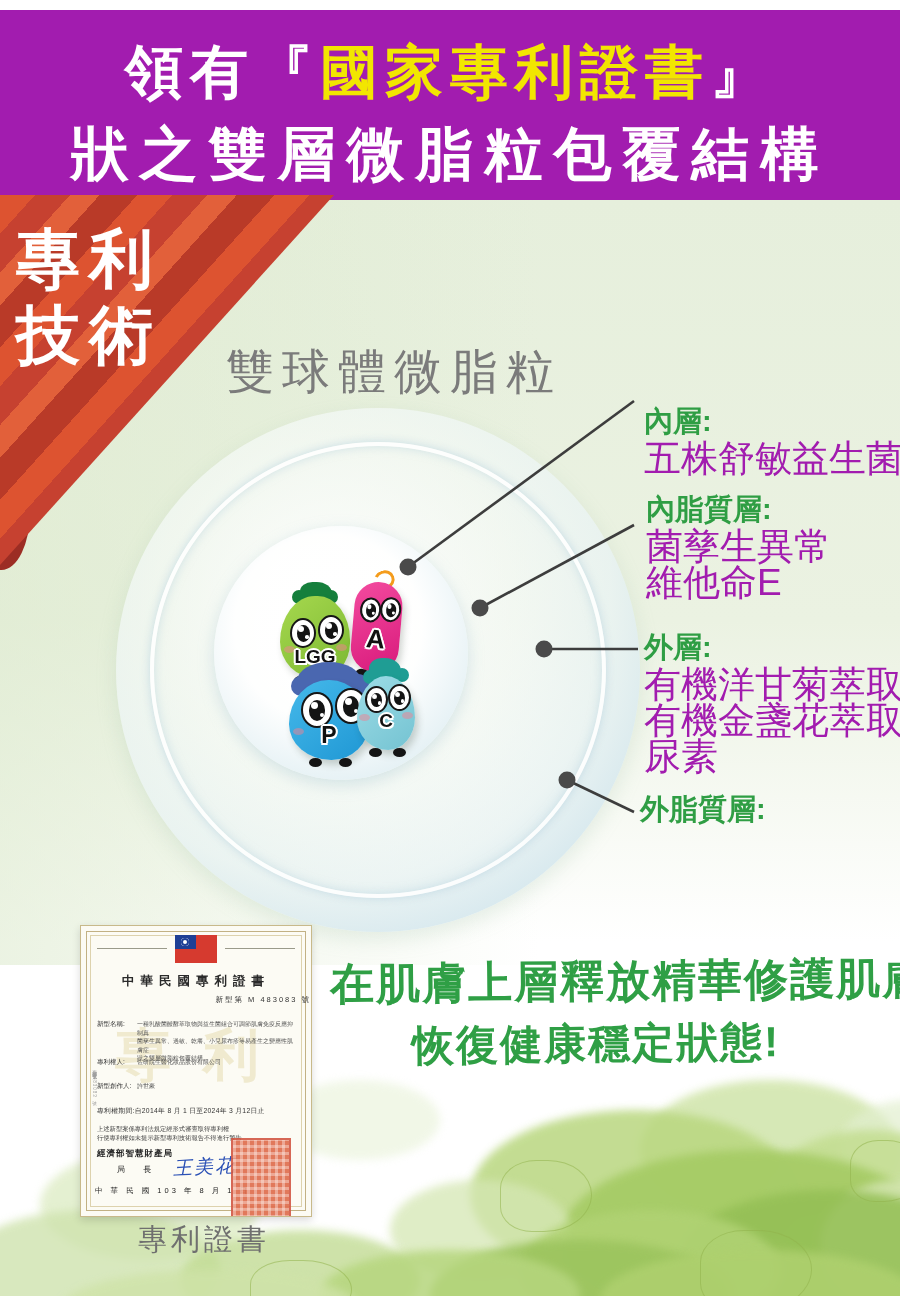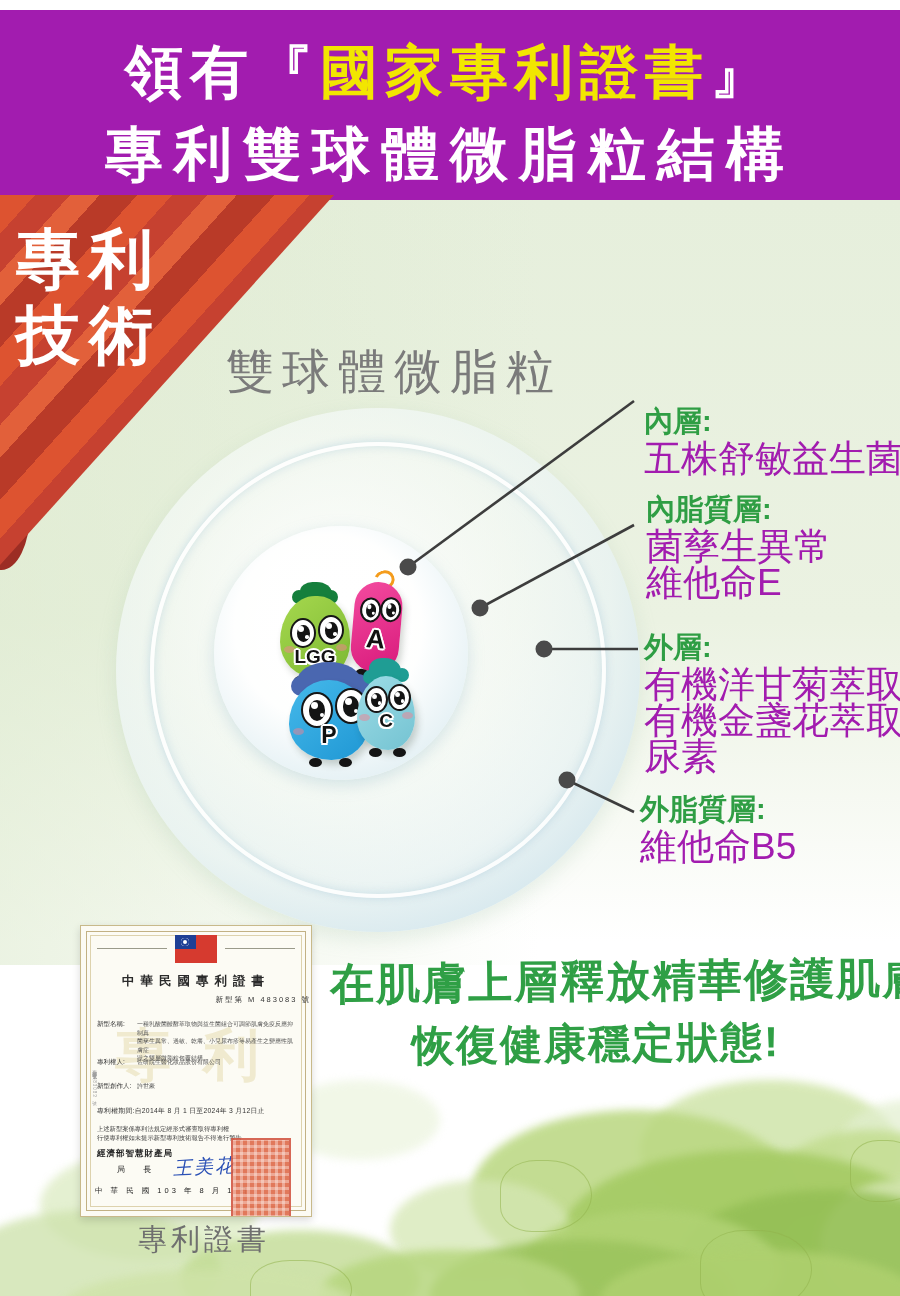--- a/index.html
+++ b/index.html
@@ -115,21 +115,21 @@
 </style>
 </head>
 <body>
 
 <div class="page">
 
   <div class="main-bg"></div>
 
   <div class="header">
     <div class="h-line h-line1"><span>領有『</span><span class="hl">國家專利證書</span><span>』</span></div>
-    <div class="h-line h-line2">專利雙球體微脂粒結構</div>
+    <div class="h-line h-line2">狀之雙層微脂粒包覆結構</div>
   </div>
 
   <div class="ribbon">
     <div class="ribbon-text">
       <div>專利</div>
       <div>技術</div>
     </div>
   </div>
   <div class="ribbon-tail"></div>
 
@@ -246,21 +246,20 @@
     <div class="ln">維他命E</div>
   </div>
   <div class="callout" style="left:644px;top:630px;">
     <div class="head">外層:</div>
     <div class="ln">有機洋甘菊萃取</div>
     <div class="ln">有機金盞花萃取</div>
     <div class="ln">尿素</div>
   </div>
   <div class="callout" style="left:640px;top:792px;">
     <div class="head">外脂質層:</div>
-    <div class="ln">維他命B5</div>
   </div>
 
   <div class="leaves">
     <div class="blob" style="left:280px;top:40px;width:160px;height:80px;background:#e8f2d8;opacity:.6;"></div>
     <div class="blob" style="left:640px;top:40px;width:260px;height:140px;background:#cde3a4;opacity:.8;"></div>
     <div class="blob" style="left:840px;top:60px;width:140px;height:90px;background:#e2efcf;opacity:.7;"></div>
     <div class="blob" style="left:470px;top:70px;width:330px;height:170px;background:#b9d77f;opacity:.85;"></div>
     <div class="blob" style="left:760px;top:90px;width:220px;height:150px;background:#c3dd90;opacity:.85;"></div>
     <div class="blob" style="left:560px;top:110px;width:380px;height:180px;background:#a5cb64;opacity:.9;"></div>
     <div class="blob" style="left:40px;top:110px;width:220px;height:110px;background:#dcebc2;opacity:.75;"></div>

